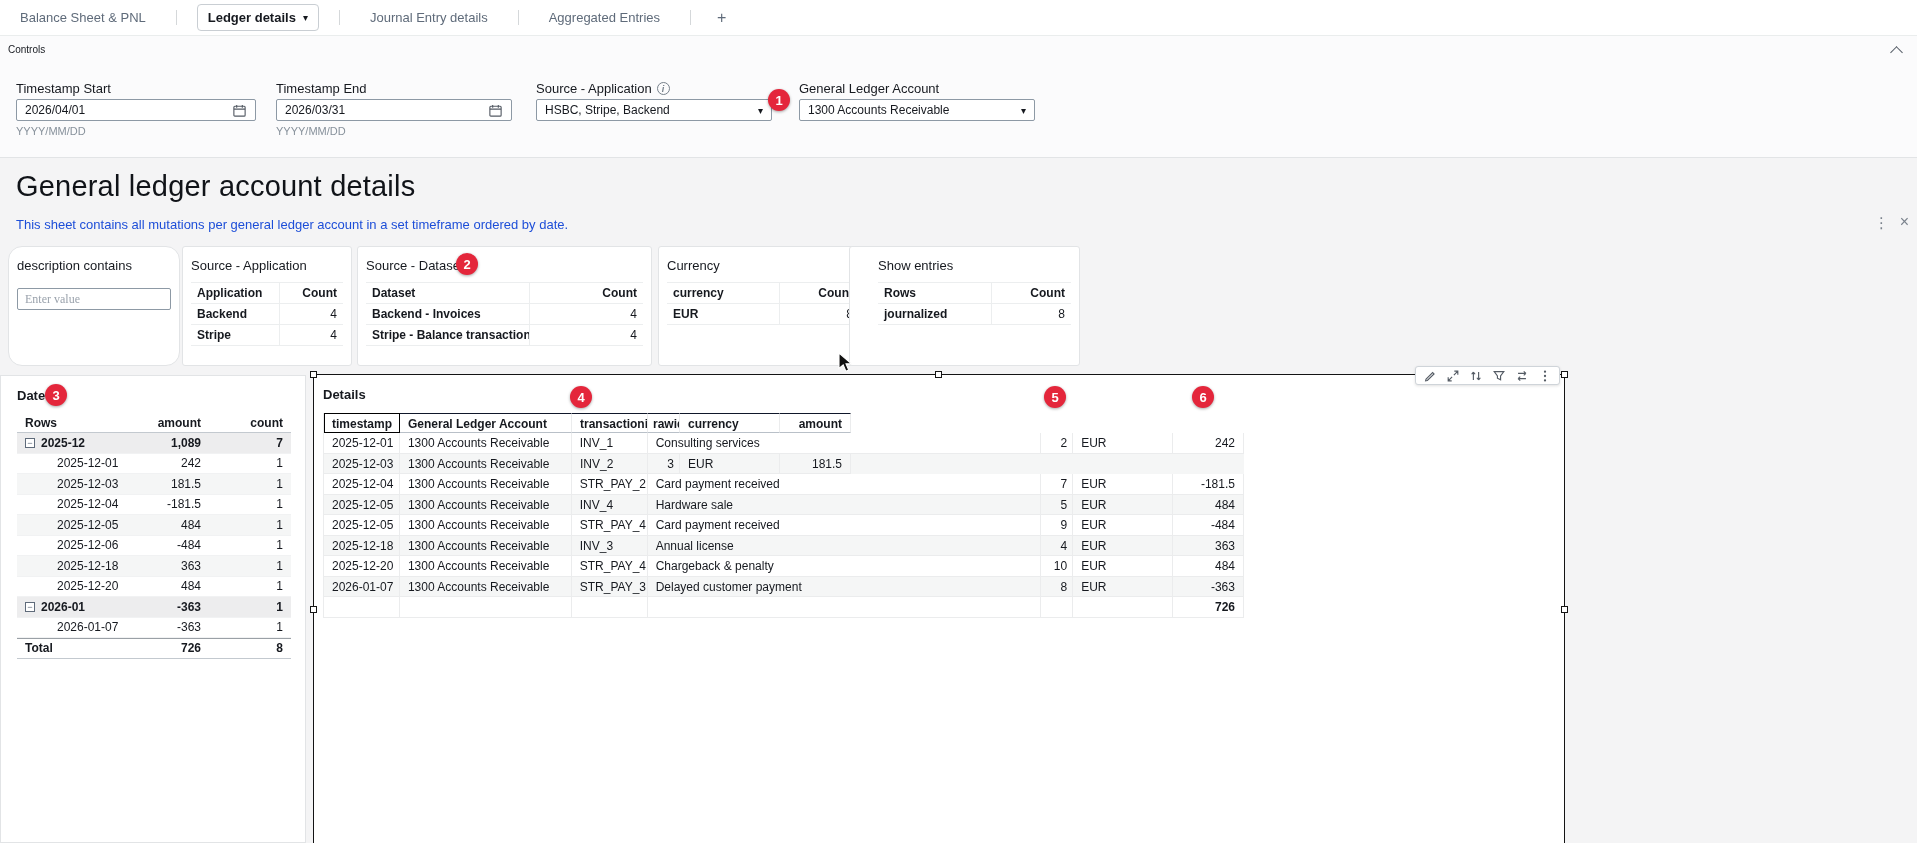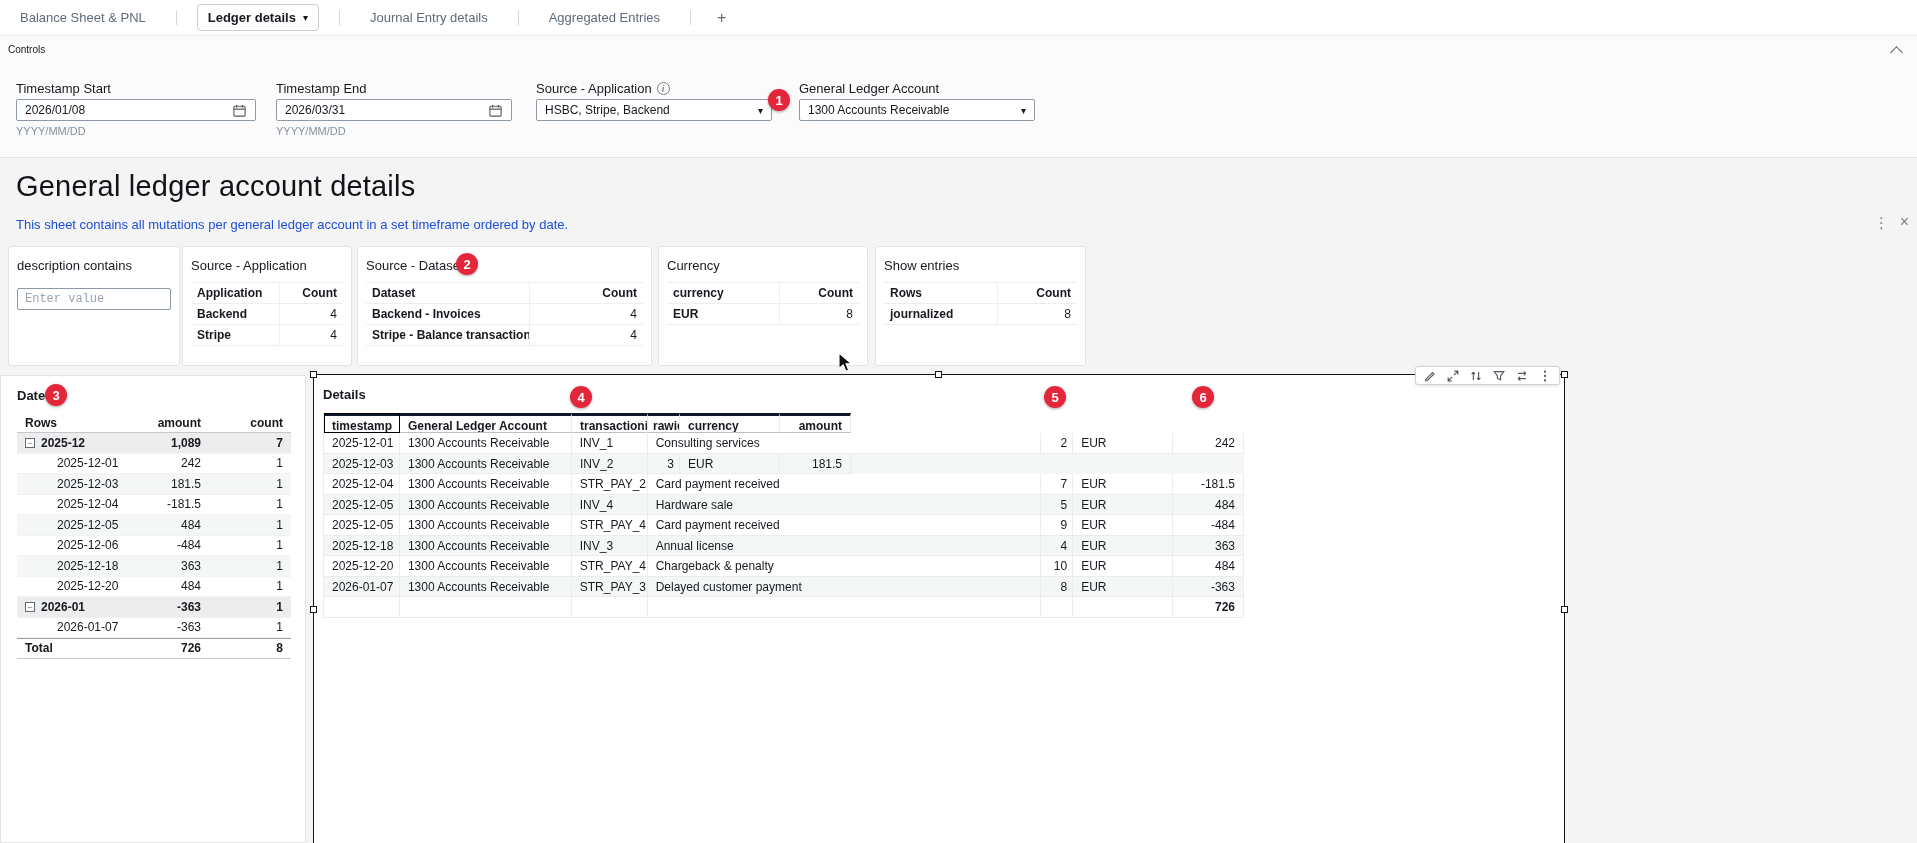--- a/index.html
+++ b/index.html
@@ -40,28 +40,28 @@
 
   
   .sheet { position: absolute; top: 158px; left: 0; right: 0; bottom: 0; background: #f4f4f5; }
   .sheet-title { position: absolute; left: 16px; top: 12px; font-size: 29px; color: #101318; letter-spacing: 0.2px; }
   .sheet-subtitle { position: absolute; left: 16px; top: 59px; font-size: 13px; color: #1d4ed8; }
   .sheet-kebab { position: absolute; right: 28px; top: 56px; color: #7a828c; font-size: 15px; cursor: pointer; }
   .sheet-close { position: absolute; right: 8px;  top: 55px; color: #7a828c; font-size: 16px; cursor: pointer; }
 
   
   .card { position: absolute; top: 88px; height: 120px; background: #fff; border: 1px solid #e2e4e6; border-radius: 3px; }
-  .card.k0 { left: 8px;   width: 172px; }
+  .card.k0 { left: 8px;   width: 172px; border-radius: 14px; }
   .card.k1 { left: 182px; width: 170px; }
   .card.k2 { left: 357px; width: 295px; }
   .card.k3 { left: 658px; width: 210px; }
-  .card.k4 { left: 875px; width: 211px; }
+  .card.k4 { left: 849px; width: 231px; padding-left: 20px; }
   .card-title { padding: 11px 8px 9px 8px; font-size: 13px; color: #16191f; white-space: nowrap; }
   .card-input { margin: 6px 8px 0 8px; width: calc(100% - 16px); height: 22px; border: 1px solid #8d99a5;
-    border-radius: 2px; font-size: 12px; padding: 0 7px; font-family: Liberation Mono, monospace; color: #16191f; }
+    border-radius: 2px; font-size: 12px; padding: 0 7px; font-family: Liberation Serif, serif; color: #16191f; }
   .card-input::placeholder { color: #9aa2ac; }
   .fc-table { margin: 0 8px; font-size: 12px; border-bottom: 1px solid #eceeef; }
   .fc-head, .fc-row { display: flex; border-top: 1px solid #eceeef; }
   .fc-head span, .fc-row span { padding: 3px 6px; line-height: 14px; }
   .fc-val { flex: 1.5; font-weight: 700; border-right: 1px solid #eceeef; white-space: nowrap; overflow: hidden; }
   .fc-cnt { flex: 1; text-align: right; }
   .fc-head .fc-val { font-weight: 700; }
   .fc-head .fc-cnt { font-weight: 700; }
 
   
@@ -91,21 +91,21 @@
   .h-ml { left: -4px; top: calc(50% - 4px); } .h-mr { right: -4px; top: calc(50% - 4px); }
 
   .vis-toolbar { position: absolute; top: -9px; right: 4px; height: 19px; background: #fff;
     border: 1px solid #cfd4d9; border-radius: 3px; box-shadow: 0 1px 3px rgba(0,0,0,.12);
     display: flex; align-items: center; gap: 9px; padding: 0 7px; z-index: 6; }
   .tb-icon { width: 14px; height: 14px; cursor: pointer; display: block; }
 
   .dx-table { position: absolute; left: 9px; top: 38px; width: 921px; font-size: 12px; border-left: 1px solid #ebeced; }
   .dx-head, .dx-row { display: flex; }
   .dx-head { height: 20px; }
-  .dx-head .dx-cell { font-weight: 700; border-bottom: 1px solid #b9c0c8; border-top: 3px solid #0f172a; }
+  .dx-head .dx-cell { font-weight: 700; border-bottom: 1px solid #b9c0c8; border-top: 1px solid #0f172a; }
   .dx-row { height: 20.5px; }
   .dx-row.stripe { background: #f5f6f6; }
   .dx-row.total { font-weight: 700; }
   .dx-cell { padding: 0 8px; line-height: 20px; white-space: nowrap; overflow: hidden;
     border-right: 1px solid #ebeced; border-bottom: 1px solid #ebeced; }
   .c0 { width: 76px; } .c1 { width: 172px; } .c2 { width: 76px; } .c3 { width: 394px; }
   .c4 { width: 32px; text-align: right; padding: 0 5px; }
   .c5 { width: 100px; } .c6 { width: 71px; text-align: right; }
   .dx-head .c0 { outline: 1.6px solid #000; outline-offset: -1px; position: relative; z-index: 2; }
 
@@ -140,21 +140,21 @@
   <div class="tab add">+</div>
 </div>
 
 <div class="controls">
   <div class="controls-title">Controls</div>
   <div class="chev-up"></div>
 
   <div class="field f0">
     <div class="field-label">Timestamp Start</div>
     <div class="input-box">
-      <span>2026/01/08</span>
+      <span>2026/04/01</span>
       <svg class="icon-svg" width="15" height="15" viewBox="0 0 16 16" fill="none" stroke="#545b64" stroke-width="1.2">
           <rect x="2" y="3.5" width="12" height="10.5" rx="1"></rect>
           <path d="M2 6.5 h12 M5 2 v3 M11 2 v3"></path>
         </svg>
     </div>
     <div class="hint">YYYY/MM/DD</div>
   </div>
 
   <div class="field f1">
     <div class="field-label">Timestamp End</div>

